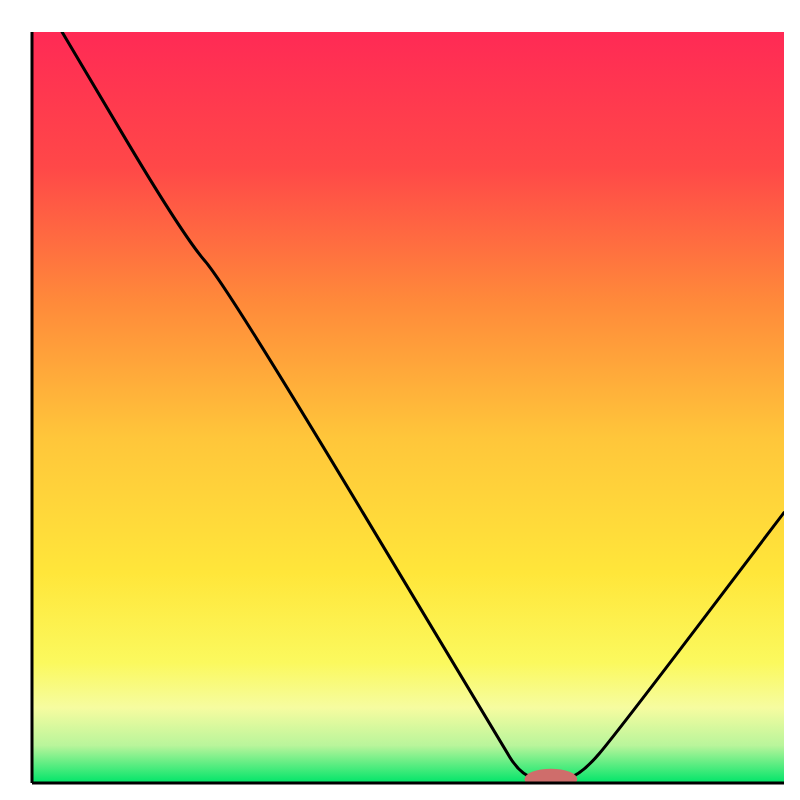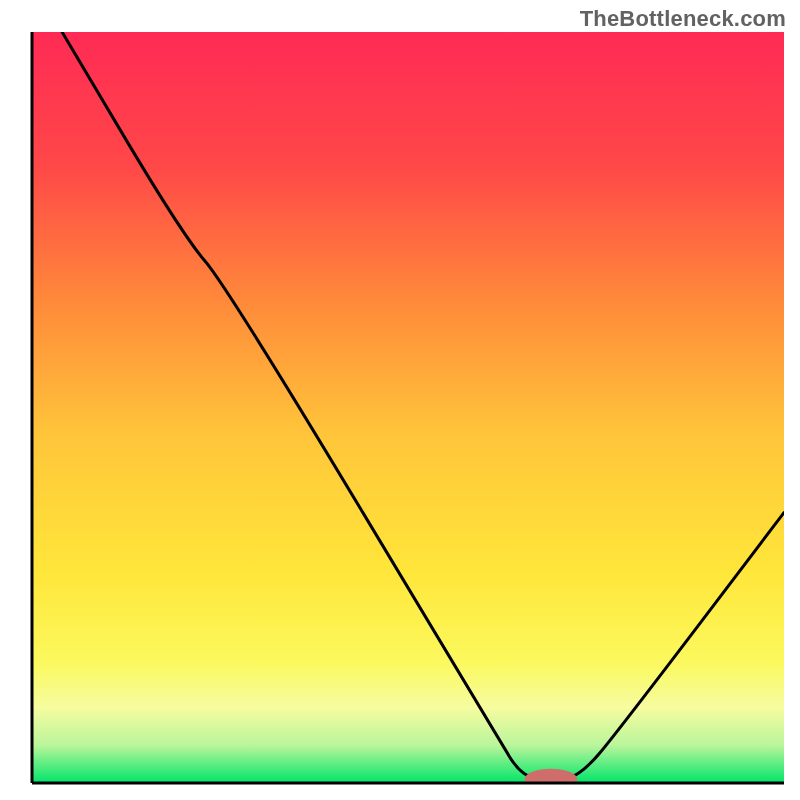--- a/index.html
+++ b/index.html
@@ -27,21 +27,20 @@
   svg.chart {
     position: absolute;
     left: 0;
     top: 0;
   }
 </style>
 </head>
 <body>
 
 <div class="container">
-  <div class="watermark">TheBottleneck.com</div>
 
   <svg class="chart" width="800" height="800" viewBox="0 0 800 800">
     <defs>
       <linearGradient id="bg-grad" x1="0" y1="0" x2="0" y2="1">
           <stop offset="0%" stop-color="#ff2a55"></stop>
           <stop offset="18%" stop-color="#ff4848"></stop>
           <stop offset="36%" stop-color="#ff8a3a"></stop>
           <stop offset="54%" stop-color="#ffc63a"></stop>
           <stop offset="72%" stop-color="#ffe63a"></stop>
           <stop offset="84%" stop-color="#fbf95e"></stop>

